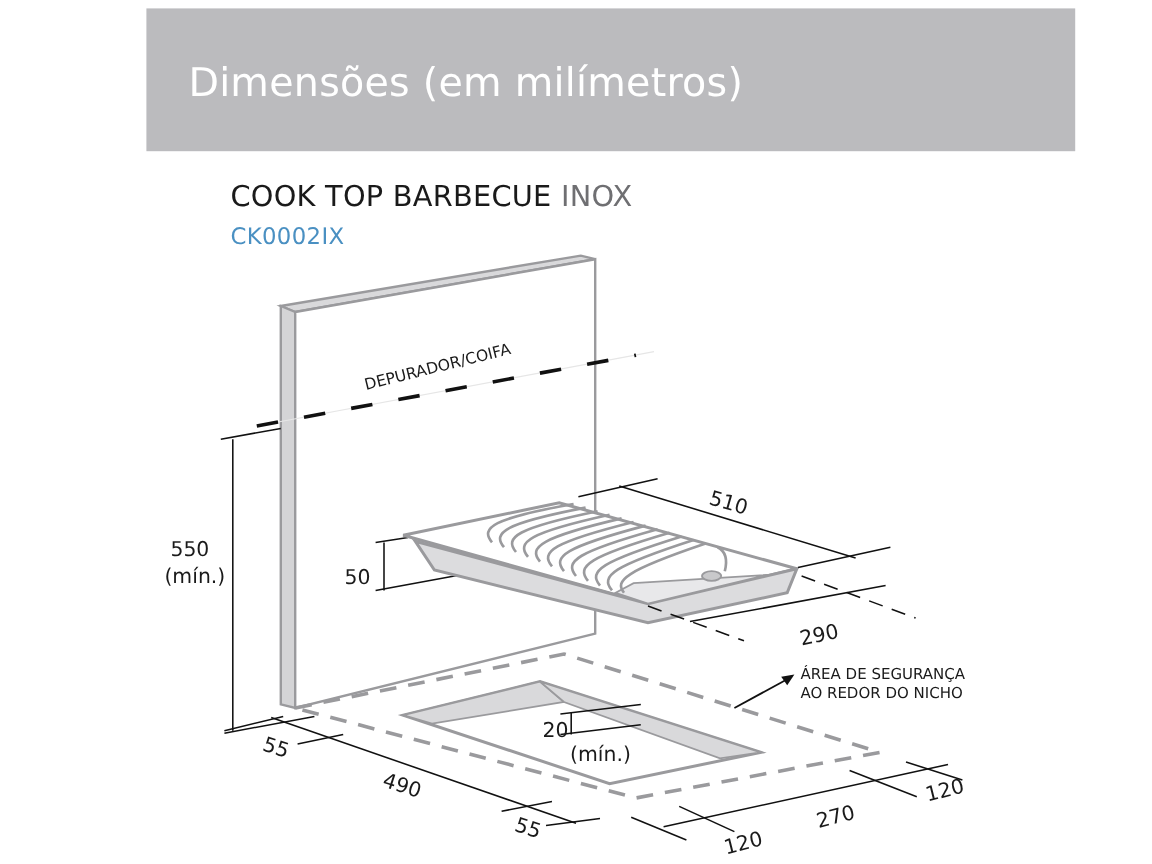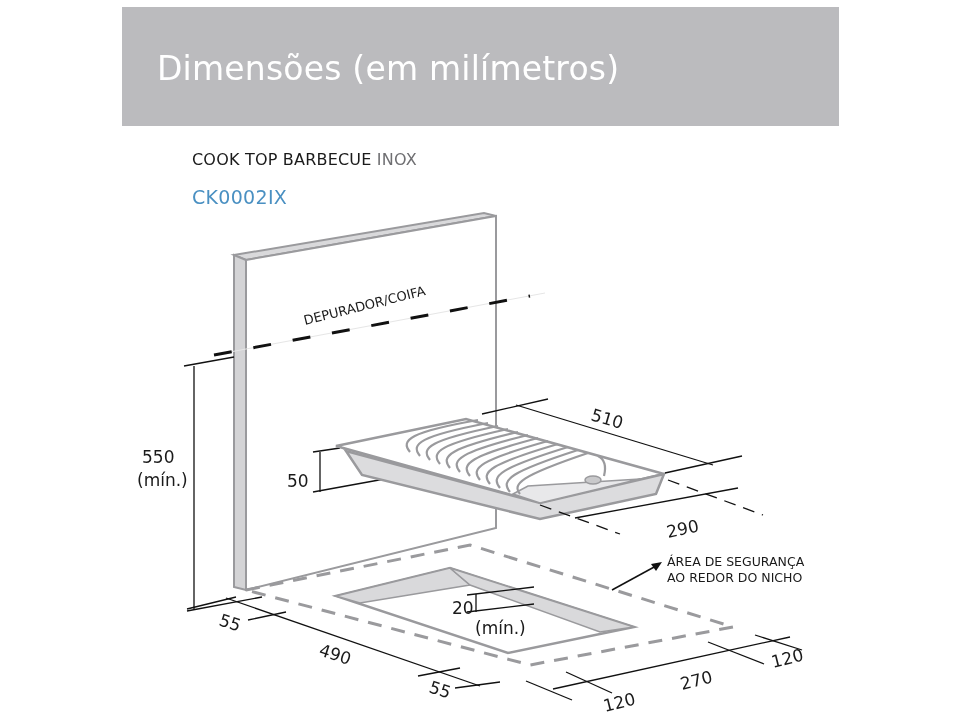--- a/index.html
+++ b/index.html
@@ -1,27 +1,27 @@
 <!DOCTYPE html>
 <html><head>
   <meta charset="utf-8">
   <style>
     html, body { margin: 0; padding: 0; background: #ffffff; }
     body { width: 960px; height: 720px; position: relative; overflow: hidden; font-family: "DejaVu Sans", sans-serif; }
     .header-band {
-      position: absolute; left: 122px; top: 7px; width: 717px; height: 119px;
+      position: absolute; left: 122px; top: 7px; width: 774px; height: 119px;
       background: #bbbbbe;
     }
     .header-title {
       position: absolute; left: 35px; top: 42px; color: #ffffff;
       font-family: "DejaVu Sans", sans-serif; font-size: 33px; font-weight: normal;
       letter-spacing: 0.2px; line-height: 40px; white-space: nowrap;
     }
     .product-title {
-      position: absolute; left: 192px; top: 150px; font-size: 16px; color: #1a1a1a;
+      position: absolute; left: 192px; top: 150px; font-size: 24px; color: #1a1a1a;
       font-family: "DejaVu Sans", sans-serif; letter-spacing: 0.2px; white-space: nowrap;
     }
     .product-title .inox { color: #6f6f72; }
     .product-code {
       position: absolute; left: 192px; top: 186px; font-size: 19px; color: #4a90c2;
       font-family: "DejaVu Sans", sans-serif; letter-spacing: 0.3px;
     }
     svg.diagram { position: absolute; left: 0; top: 0; }
     svg text { font-family: "DejaVu Sans", sans-serif; fill: #1a1a1a; }
   </style>

